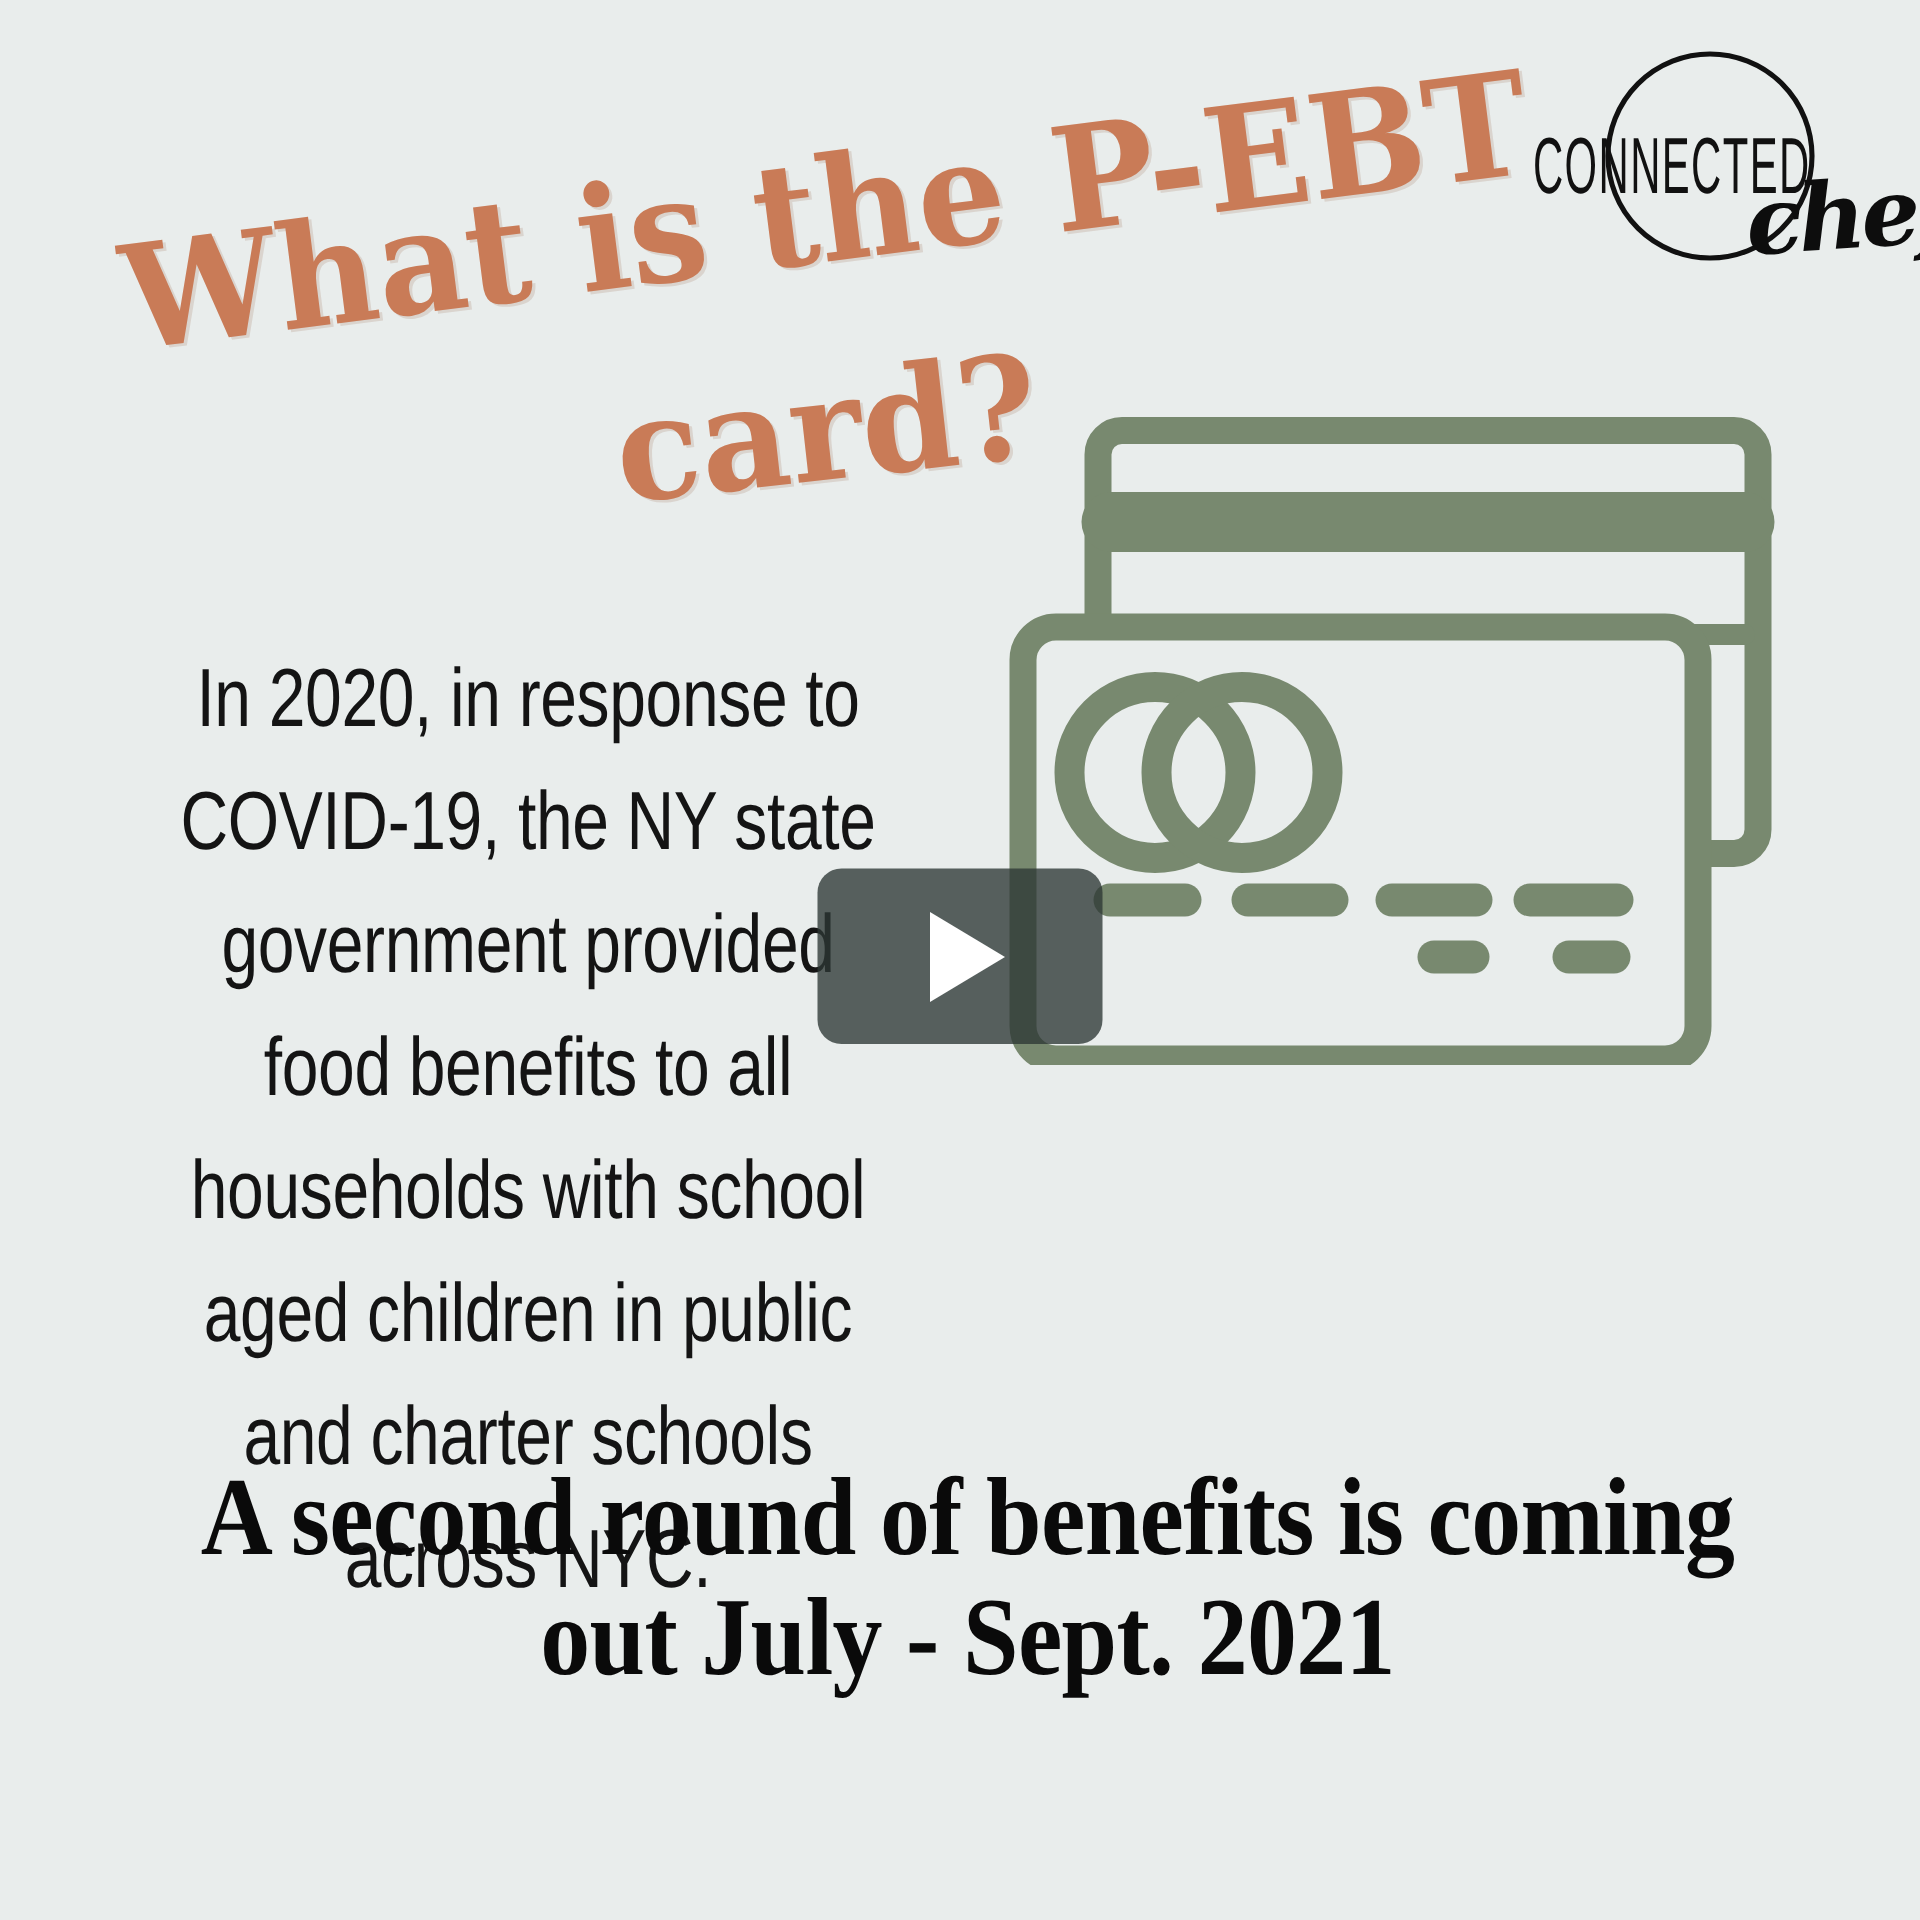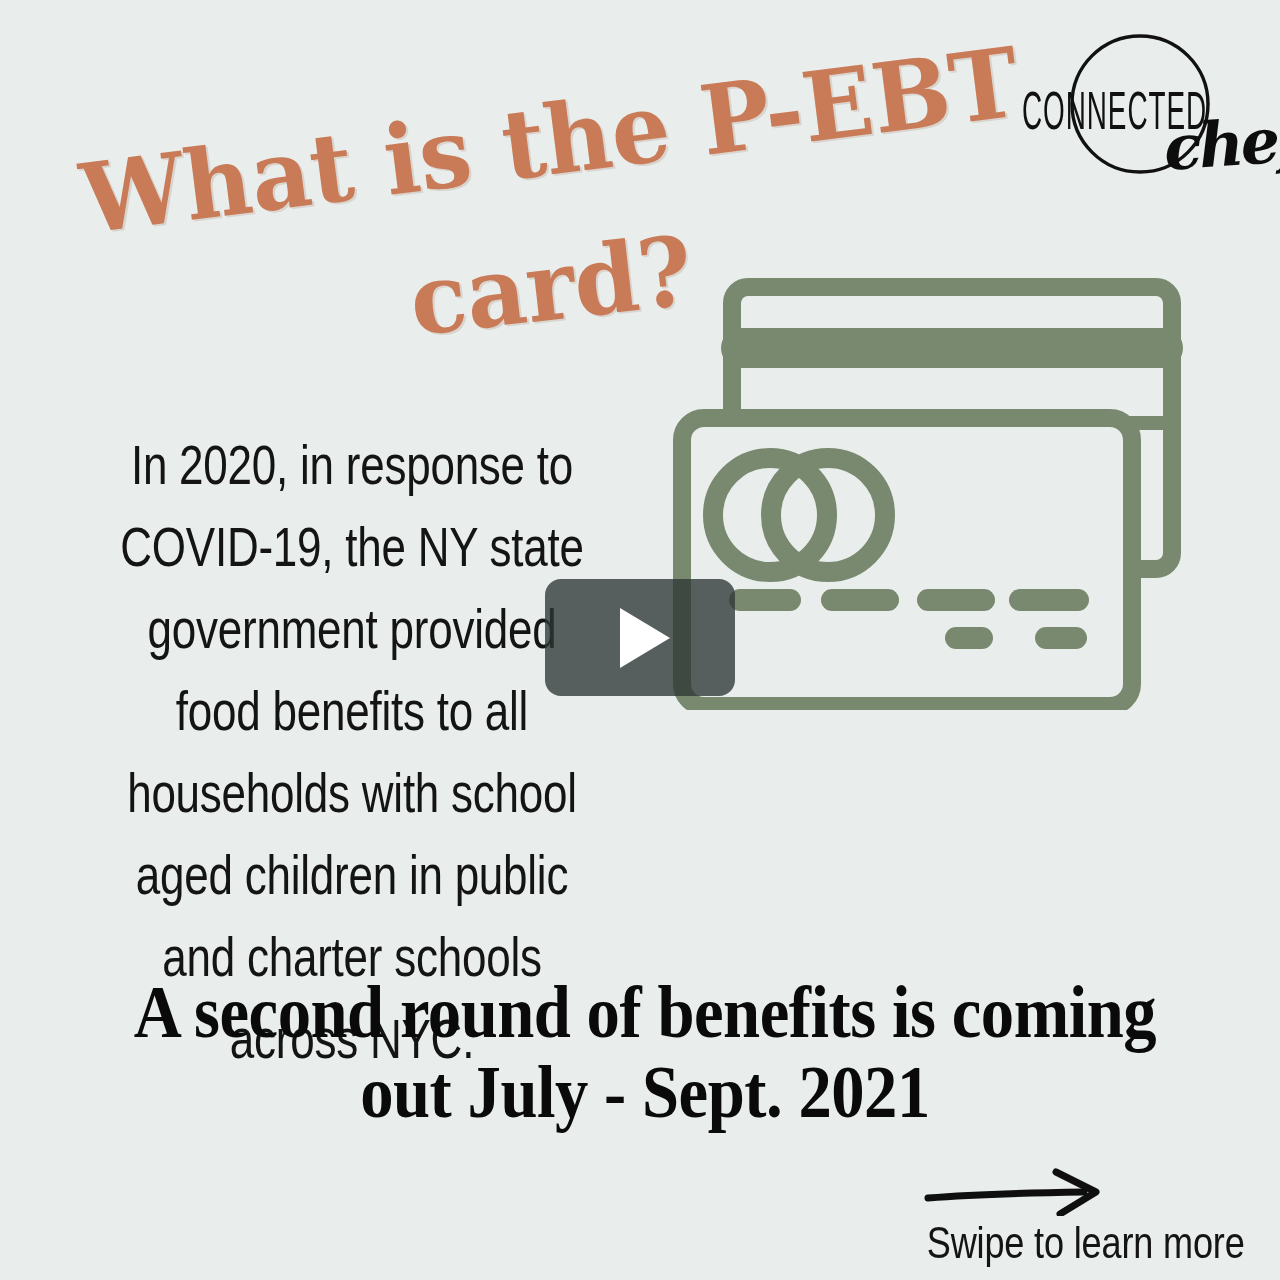--- a/index.html
+++ b/index.html
@@ -246,23 +246,14 @@
   </div>
 
   <div id="body-copy">In 2020, in response to COVID-19, the NY state government provided food benefits to all households with school aged children in public and charter schools across NYC.</div>
 
   <div id="play-overlay">
     <div id="play-triangle"></div>
   </div>
 
   <div id="announcement">A second round of benefits is coming out July - Sept. 2021</div>
 
-  <div id="swipe-cue">
-    <div id="swipe-arrow">
-      <svg viewBox="0 0 190 48">
-        <path d="M4 30 C 40 27, 90 25, 160 24" fill="none" stroke="#0f0f0f" stroke-width="7" stroke-linecap="round"></path>
-        <path d="M132 4 L 172 24 L 136 46" fill="none" stroke="#0f0f0f" stroke-width="7" stroke-linecap="round" stroke-linejoin="round"></path>
-      </svg>
-    </div>
-    <div id="swipe-label">Swipe to learn more</div>
-  </div>
 
 </div>
 
 </body></html>

